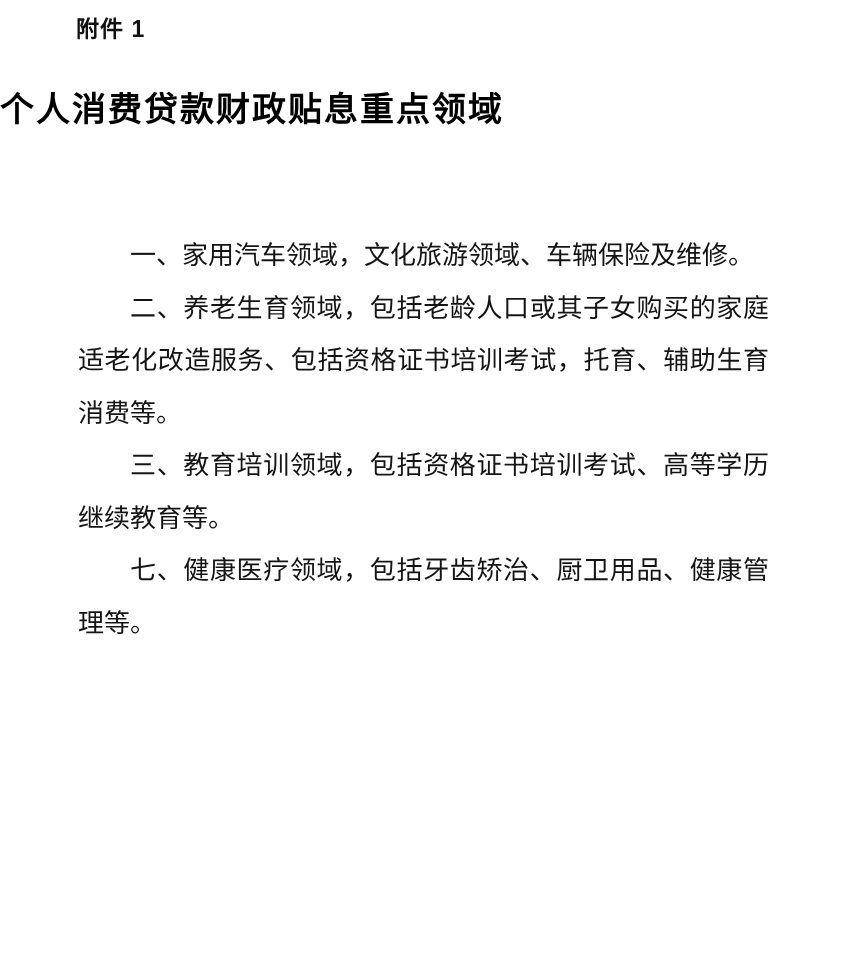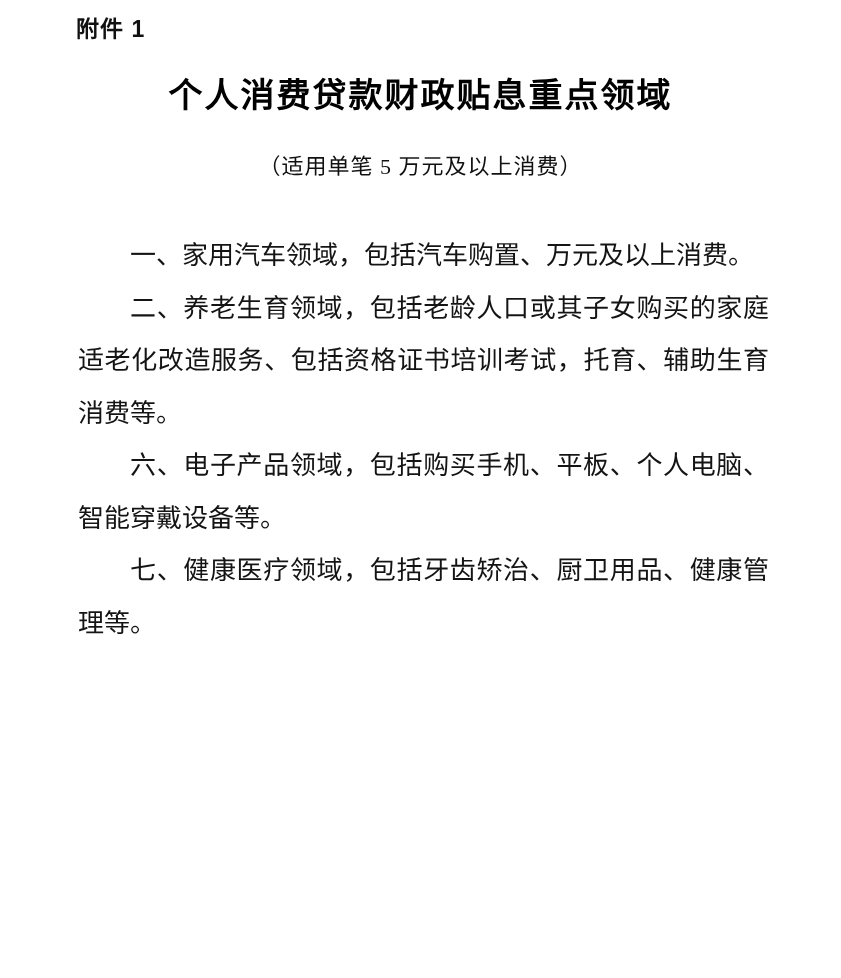--- a/index.html
+++ b/index.html
@@ -23,24 +23,23 @@
     left: 76px;
     font-family: "Liberation Sans", sans-serif;
     font-weight: 700;
     font-size: 23px;
     letter-spacing: 1px;
     color: #111111;
     white-space: nowrap;
   }
   .doc-title {
     position: absolute;
-    top: 68px;
+    top: 82px;
     left: 0;
     width: 100%;
-    text-align: center;
     font-family: "Liberation Serif", serif;
     font-weight: 700;
     font-size: 34px;
     letter-spacing: 2px;
     color: #000000;
   }
   .doc-subtitle {
     position: absolute;
     top: 148px;
     left: 0;
@@ -69,22 +68,21 @@
 </style>
 </head>
 <body>
 
 <div class="page">
 
   <div class="attachment-label">附件 1</div>
 
   <div class="doc-title">个人消费贷款财政贴息重点领域</div>
 
-  <div class="doc-subtitle">（适用单笔 5 万元及以上消费）</div>
 
   <div class="doc-body">
-    <p>一、家用汽车领域，包括汽车购置、万元及以上消费。</p>
+    <p>一、家用汽车领域，文化旅游领域、车辆保险及维修。</p>
     <p>二、养老生育领域，包括老龄人口或其子女购买的家庭适老化改造服务、包括资格证书培训考试，托育、辅助生育消费等。</p>
-    <p>六、电子产品领域，包括购买手机、平板、个人电脑、智能穿戴设备等。</p>
+    <p>三、教育培训领域，包括资格证书培训考试、高等学历继续教育等。</p>
     <p>七、健康医疗领域，包括牙齿矫治、厨卫用品、健康管理等。</p>
   </div>
 
 </div>
 
 </body></html>

